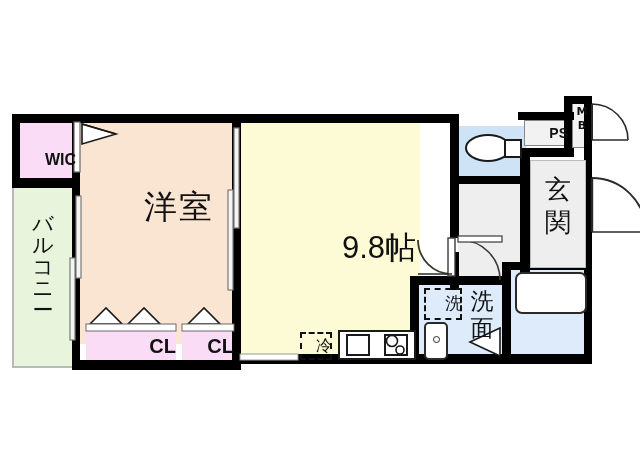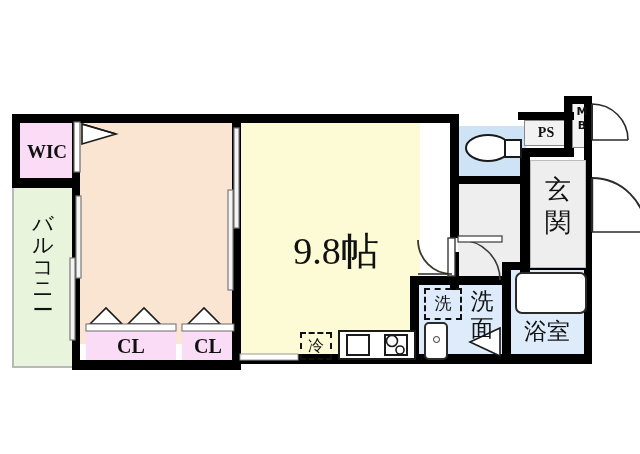--- a/index.html
+++ b/index.html
@@ -23,22 +23,22 @@
     position: absolute;
     box-sizing: border-box;
   }
   .wall {
     position: absolute;
     background: #000000;
   }
   .label {
     position: absolute;
     color: #111111;
-    font-family: Liberation Serif, serif;
-    text-align: center;
+    font-family: Liberation Sans, sans-serif;
+    text-align: right;
     white-space: nowrap;
     line-height: 1;
     user-select: none;
   }
   .vlabel {
     position: absolute;
     color: #111111;
     font-family: "DejaVu Sans", "Liberation Sans", sans-serif;
     text-align: center;
     line-height: 1.02;
@@ -218,47 +218,47 @@
       <circle cx="392" cy="341" r="5.5" fill="none" stroke="#1a1a1a" stroke-width="1.6"></circle>
       <circle cx="400" cy="350" r="4" fill="none" stroke="#1a1a1a" stroke-width="1.6"></circle>
     </g>
 
     <g>
       <rect x="240" y="354" width="58" height="6" fill="#ffffff" stroke="#9a9a9a" stroke-width="1"></rect>
     </g>
 
   </svg>
 
-  <div class="label" style="left:18px; top:142px; width:58px; font-size:19px; font-weight:bold;">WIC</div>
+  <div class="label" style="left:18px; top:152px; width:58px; font-size:16px; font-weight:bold;">WIC</div>
 
   <div class="vlabel" style="left:24px; top:214px; width:38px; font-size:21px;">
     <span>バ</span>
     <span>ル</span>
     <span>コ</span>
     <span>ニ</span>
     <span>ー</span>
   </div>
 
-
-  <div class="label" style="left:266px; top:232px; width:140px; font-size:38px;">9.8帖</div>
+  <div class="label" style="left:98px; top:190px; width:116px; font-size:33px; letter-spacing:2px;">洋室</div>
+
+  <div class="label" style="left:276px; top:232px; width:140px; font-size:31px;">9.8帖</div>
 
   <div class="label" style="left:86px; top:336px; width:90px; font-size:20px; font-weight:bold;">CL</div>
   <div class="label" style="left:182px; top:336px; width:52px; font-size:20px; font-weight:bold;">CL</div>
 
   <div class="vlabel" style="left:540px; top:176px; width:36px; font-size:26px;">
     <span>玄</span>
     <span style="margin-top:6px;">関</span>
   </div>
 
   <div class="vlabel" style="left:466px; top:290px; width:32px; font-size:23px;">
     <span>洗</span>
     <span style="margin-top:4px;">面</span>
   </div>
 
-  <div class="label" style="left:512px; top:320px; width:70px; font-size:23px;">浴室</div>
 
   <div class="label" style="left:524px; top:126px; width:44px; font-size:14px; font-weight:bold;">PS</div>
 
   <div class="vlabel" style="left:572px; top:106px; width:20px; font-size:11px; font-weight:bold;">
     <span>M</span>
     <span style="margin-top:3px;">B</span>
   </div>
 
   <div class="label" style="left:424px; top:295px; width:38px; font-size:17px;">洗</div>
 

